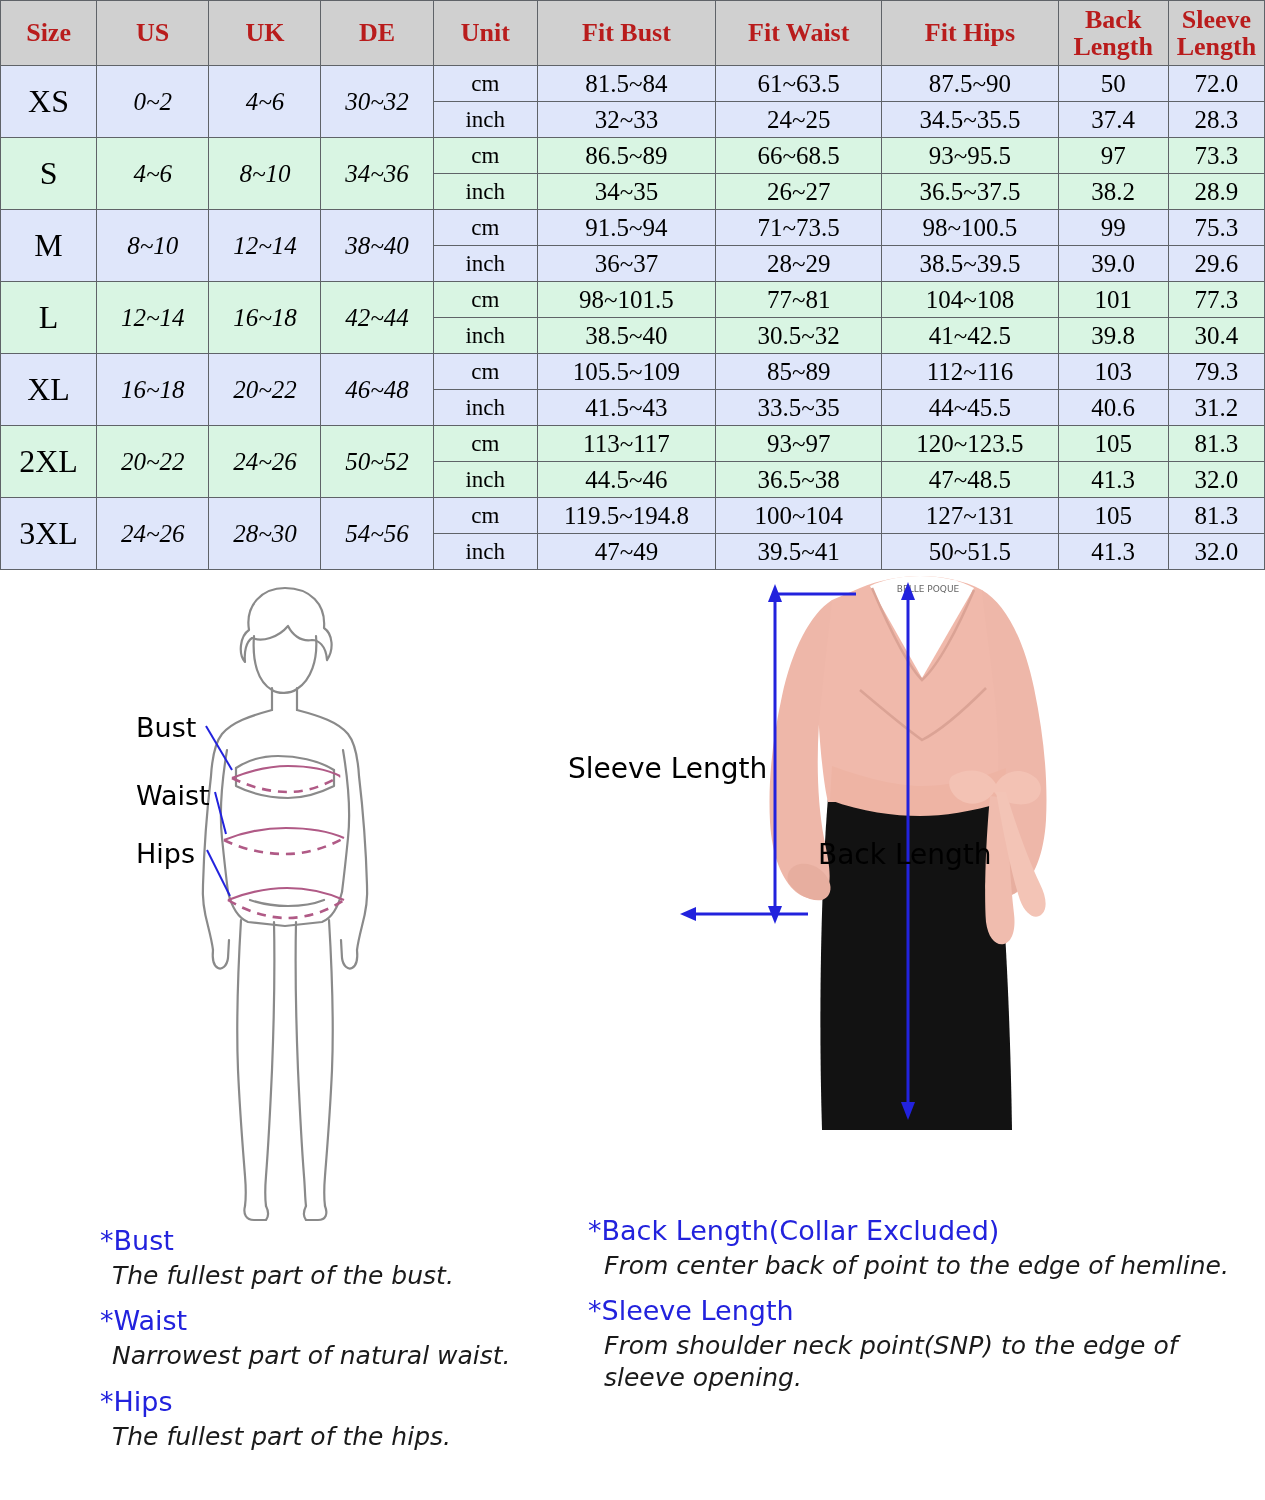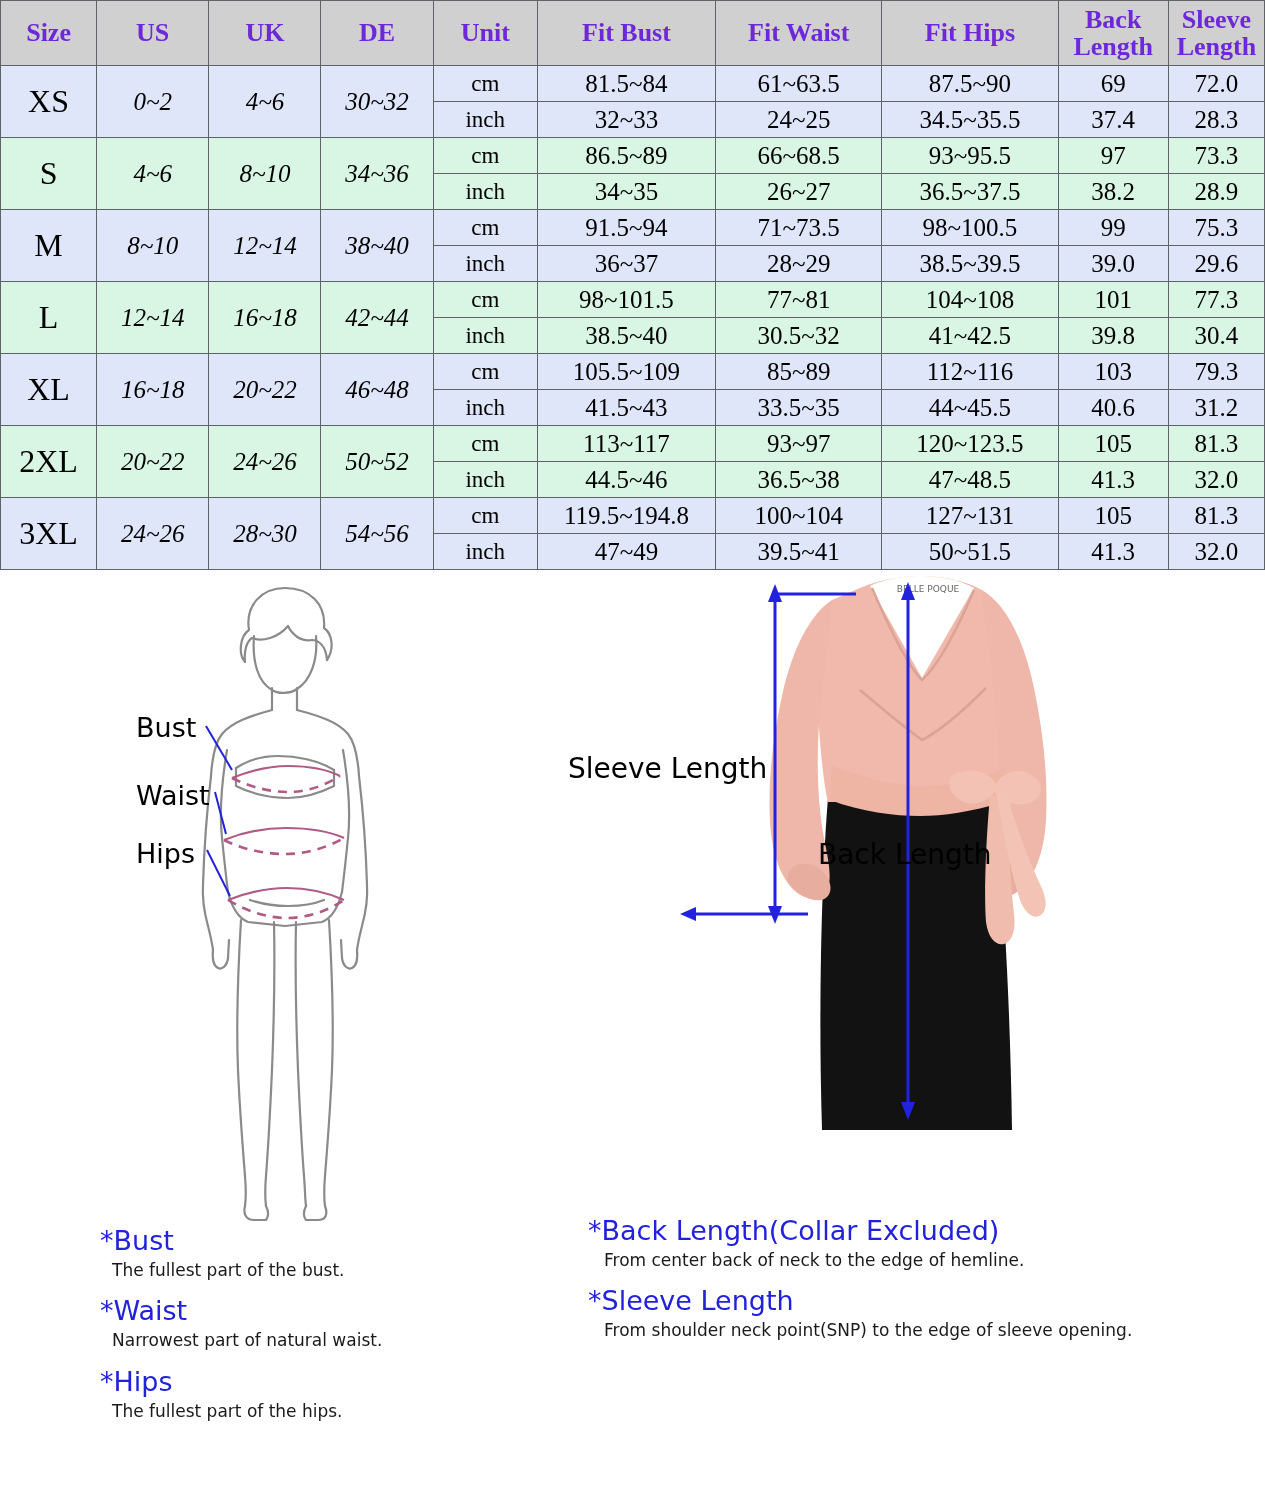--- a/index.html
+++ b/index.html
@@ -27,21 +27,21 @@
     vertical-align: middle;
     padding: 0;
     font-family: "Liberation Serif", serif;
   }
   thead th {
     background: #d0d0d0;
     font-size: 26px;
     font-weight: bold;
     height: 64px;
     line-height: 1.05;
-    color: #6d28d9;
+    color: #b91c1c;
   }
   .col-size  { width: 96px; }
   .col-us    { width: 112px; }
   .col-uk    { width: 112px; }
   .col-de    { width: 112px; }
   .col-unit  { width: 104px; }
   .col-bust  { width: 178px; }
   .col-waist { width: 166px; }
   .col-hips  { width: 176px; }
   .col-back  { width: 110px; }
@@ -107,23 +107,24 @@
   }
   .note-head {
     color: #2222dd;
     font-family: "DejaVu Sans", sans-serif;
     font-size: 27px;
     margin: 0 0 4px 0;
   }
   .note-body {
     color: #1a1a1a;
     font-family: "DejaVu Sans", sans-serif;
-    font-size: 17px;
+    font-size: 25px;
     margin: 0 0 14px 0;
     line-height: 1.25;
+    font-style: italic;
   }
   .notes-left .note-head { padding-left: 100px; }
   .notes-left .note-body { padding-left: 112px; }
   .notes-right .note-head { padding-left: 28px; }
   .notes-right .note-body { padding-left: 44px; }
 
   svg { display: block; }
 </style>
 </head>
 <body>
@@ -159,21 +160,21 @@
 
     <tr class="band-blue">
       <td class="size-cell" rowspan="2">XS</td>
       <td class="meas-cell" rowspan="2">0~2</td>
       <td class="meas-cell" rowspan="2">4~6</td>
       <td class="meas-cell" rowspan="2">30~32</td>
       <td class="unit-cell">cm</td>
       <td class="val-cell">81.5~84</td>
       <td class="val-cell">61~63.5</td>
       <td class="val-cell">87.5~90</td>
-      <td class="val-cell">69</td>
+      <td class="val-cell">50</td>
       <td class="val-cell">72.0</td>
     </tr>
     <tr class="band-blue">
       <td class="unit-cell">inch</td>
       <td class="val-cell">32~33</td>
       <td class="val-cell">24~25</td>
       <td class="val-cell">34.5~35.5</td>
       <td class="val-cell">37.4</td>
       <td class="val-cell">28.3</td>
     </tr>
@@ -442,16 +443,16 @@
   <p class="note-head">*Bust</p>
   <p class="note-body">The fullest part of the bust.</p>
   <p class="note-head">*Waist</p>
   <p class="note-body">Narrowest part of natural waist.</p>
   <p class="note-head">*Hips</p>
   <p class="note-body">The fullest part of the hips.</p>
 </div>
 
 <div class="notes-right">
   <p class="note-head">*Back Length(Collar Excluded)</p>
-  <p class="note-body">From center back of neck to the edge of hemline.</p>
+  <p class="note-body">From center back of point to the edge of hemline.</p>
   <p class="note-head">*Sleeve Length</p>
   <p class="note-body">From shoulder neck point(SNP) to the edge of sleeve opening.</p>
 </div>
 
 </body></html>

